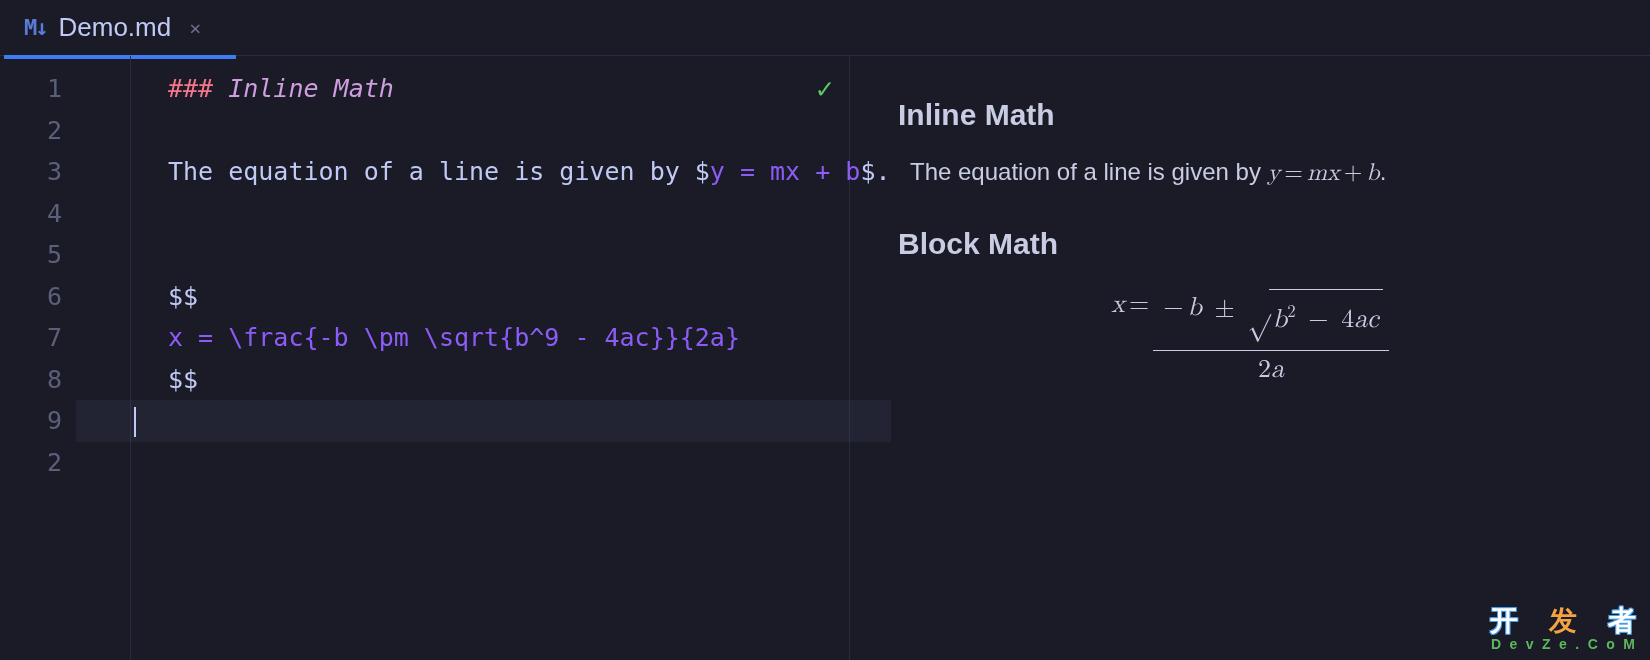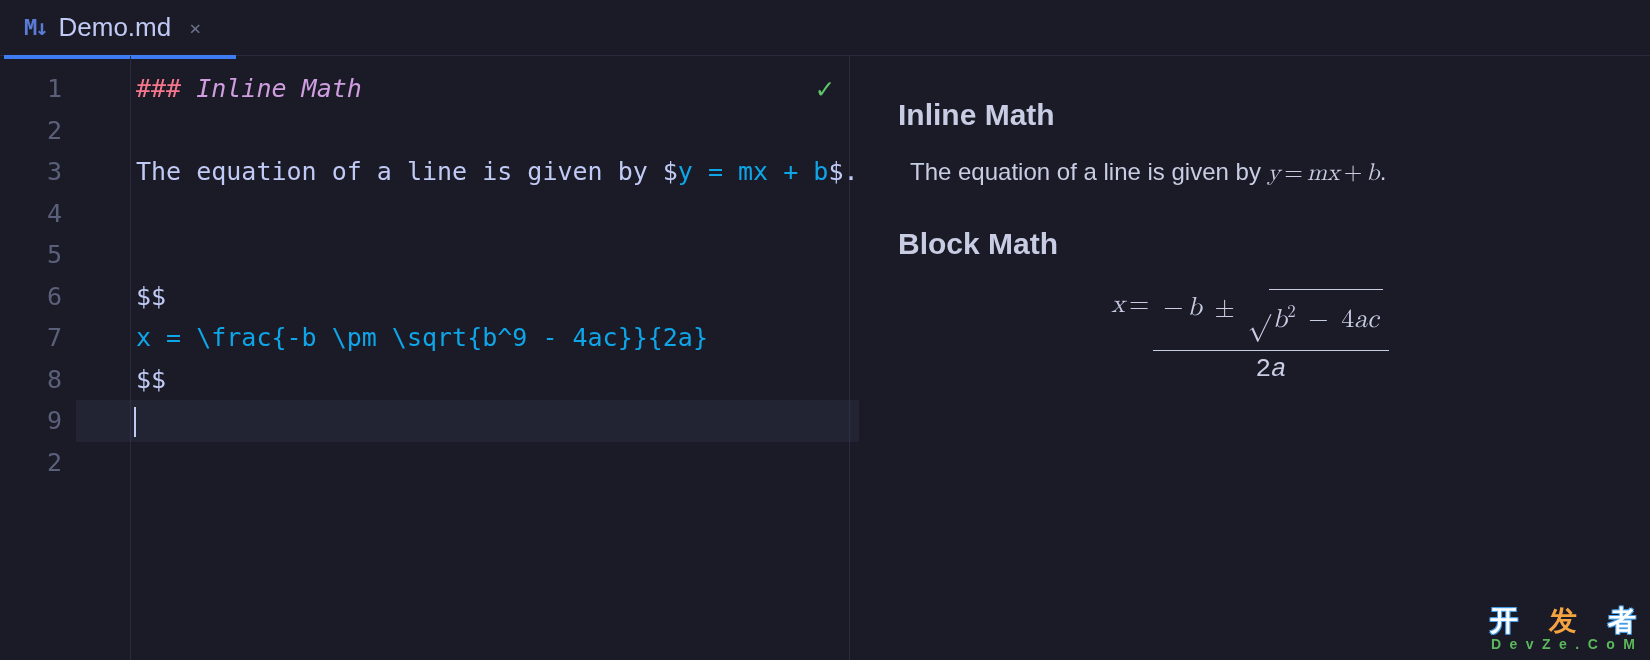--- a/index.html
+++ b/index.html
@@ -80,38 +80,39 @@
   padding-top: 12px;
   padding-left: 60px;
   font-size: 25px;
   position: relative;
 }
 .editor-line {
   height: 41.5px;
   line-height: 41.5px;
   white-space: pre;
   color: #c0caf5;
+  margin-left: 32px;
 }
 .editor-line.current {
   background: rgba(60, 65, 95, 0.25);
   margin-left: -60px;
   padding-left: 60px;
   margin-right: 0;
 }
 .gutter-border {
   position: absolute;
   left: 130px;
   top: 0;
   bottom: 0;
   width: 1px;
   background: #2a2b3d;
 }
 .tok-hash { color: #f7768e; }
 .tok-head { color: #cf9de0; font-style: italic; }
-.tok-math { color: #0ea5e9; }
+.tok-math { color: #8b5cf6; }
 .tok-delim { color: #c0caf5; }
 .check-icon {
   position: absolute;
   top: 16px;
   right: 16px;
   color: #5cc76a;
   font-size: 28px;
 }
 .cursor {
   display: inline-block;
@@ -164,21 +165,21 @@
   font-style: normal;
 }
 .frac .num, .frac .den {
   padding: 0 6px;
   white-space: nowrap;
 }
 .frac .num {
   border-bottom: 1.5px solid #c8cde4;
   padding-bottom: 3px;
 }
-.frac .den { padding-top: 3px; font-family: Liberation Mono, monospace; }
+.frac .den { padding-top: 3px; }
 .math-var { font-style: italic; }
 .math-op { font-style: normal; padding: 0 4px; }
 .sqrt-wrap {
   display: inline-flex;
   align-items: flex-start;
 }
 .sqrt-sym {
   font-style: normal;
   font-size: 28px;
   margin-right: -2px;

